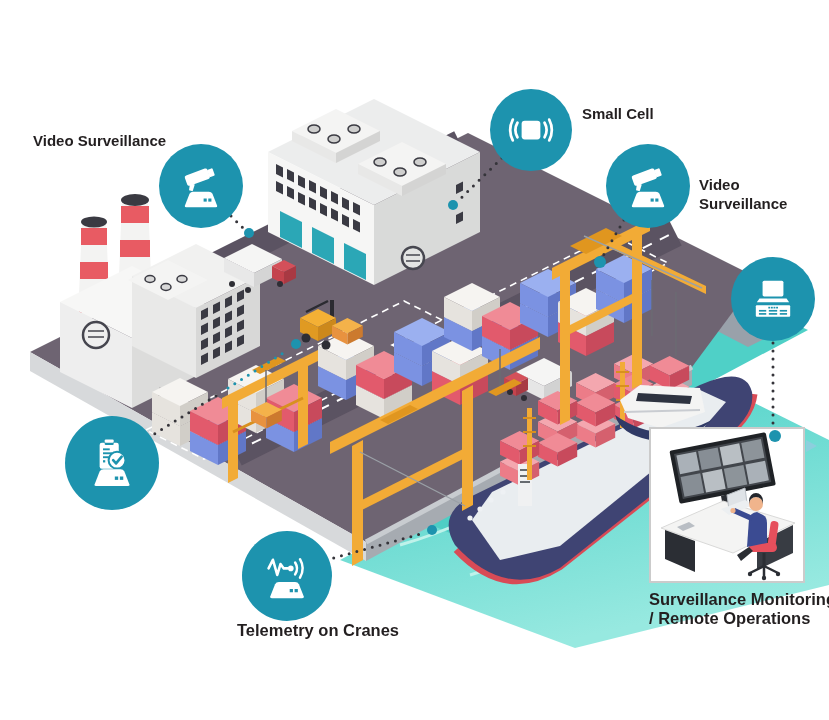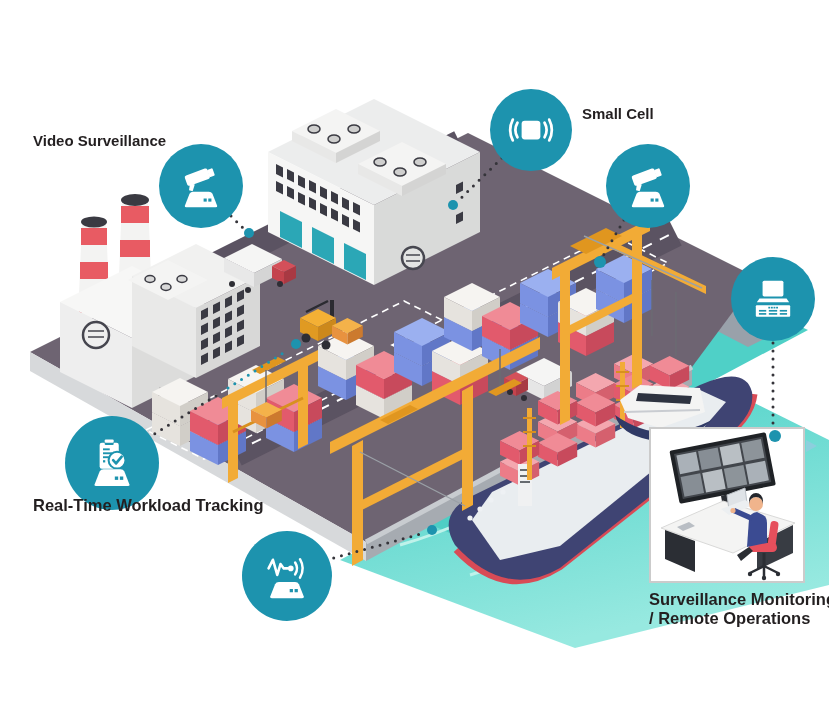--- a/index.html
+++ b/index.html
@@ -442,20 +442,24 @@
           <rect x="9" y="9" width="23" height="10.5" rx="2"></rect>
           <rect x="31.5" y="11" width="5.5" height="7.5" rx="1"></rect>
         </g>
         <polygon points="13.5,21 18,22.5 16,29 12.5,28"></polygon>
         <path d="M8.5,43 L13,31.5 Q14,29.5 16.5,29.5 L31.5,29.5 Q34,29.5 35,31.5 L39.5,43 Q40,44.5 38,44.5 L10,44.5 Q8,44.5 8.5,43 Z"></path>
       </g>
       <rect x="26.5" y="36" width="3" height="3" fill="#1d93ae"></rect>
         <rect x="31" y="36" width="3" height="3" fill="#1d93ae"></rect>
     </svg>
   </div>
+  <div class="clabel" style="left:699px;top:175px;">
+    <div>Video</div>
+    <div>Surveillance</div>
+  </div>
 
   <div class="callout-circle" style="left:731px;top:257px;width:84px;height:84px;">
     <svg width="50" height="50" viewBox="0 0 48 48">
       <rect x="14" y="6.5" width="20" height="15" rx="1.5" fill="#fff"></rect>
       <path d="M11,23.5 h26 l2.5,3.5 h-31 z" fill="#fff"></path>
       <rect x="7.5" y="30" width="33" height="11" rx="1" fill="#fff"></rect>
       <g fill="#1d93ae">
         <rect x="19.5" y="31.5" width="1.8" height="1.6"></rect>
           <rect x="22" y="31.5" width="1.8" height="1.6"></rect>
         <rect x="24.5" y="31.5" width="1.8" height="1.6"></rect>
@@ -481,33 +485,33 @@
         <rect x="16" y="18" width="5" height="1.7"></rect>
           <rect x="16" y="21.5" width="2" height="2"></rect>
       </g>
       <circle cx="28.5" cy="21.5" r="7.5" fill="#fff" stroke="#1d93ae" stroke-width="1.8"></circle>
       <path d="M25,21.5 l2.6,2.9 l5,-6" stroke="#1d93ae" stroke-width="2.3" fill="none" stroke-linecap="round" stroke-linejoin="round"></path>
       <path d="M8.5,43 L13,31.5 Q14,29.5 16.5,29.5 L31.5,29.5 Q34,29.5 35,31.5 L39.5,43 Q40,44.5 38,44.5 L10,44.5 Q8,44.5 8.5,43 Z" fill="#fff"></path>
       <rect x="26.5" y="36" width="3" height="3" fill="#1d93ae"></rect>
         <rect x="31" y="36" width="3" height="3" fill="#1d93ae"></rect>
     </svg>
   </div>
-  <div class="clabel big" style="left:33px;top:495px;">Real-Time Workload Tracking</div>
 
   <div class="callout-circle" style="left:242px;top:531px;width:90px;height:90px;">
     <svg width="52" height="52" viewBox="0 0 48 48">
       <path d="M7,17 L11,9 L15,23 L18,13 L21,17 L24.5,17" stroke="#fff" stroke-width="2.4" fill="none" stroke-linecap="round" stroke-linejoin="round"></path>
       <circle cx="27.5" cy="17" r="2.6" fill="#fff"></circle>
       <path d="M31.5,11.5 Q35,17 31.5,22.5" stroke="#fff" stroke-width="2.3" fill="none" stroke-linecap="round"></path>
       <path d="M36,8.5 Q41,17 36,25.5" stroke="#fff" stroke-width="2.3" fill="none" stroke-linecap="round"></path>
       <path d="M8.5,43 L13,31.5 Q14,29.5 16.5,29.5 L31.5,29.5 Q34,29.5 35,31.5 L39.5,43 Q40,44.5 38,44.5 L10,44.5 Q8,44.5 8.5,43 Z" fill="#fff"></path>
       <rect x="26.5" y="36" width="3" height="3" fill="#1d93ae"></rect>
         <rect x="31" y="36" width="3" height="3" fill="#1d93ae"></rect>
     </svg>
   </div>
+  <div class="clabel big" style="left:237px;top:620px;">Telemetry on Cranes</div>
 
   <div class="inset-caption">
     <div>Surveillance Monitoring</div>
     <div>/ Remote Operations</div>
   </div>
 
   <div class="edge-arrow"></div>
 
 </div>
 

